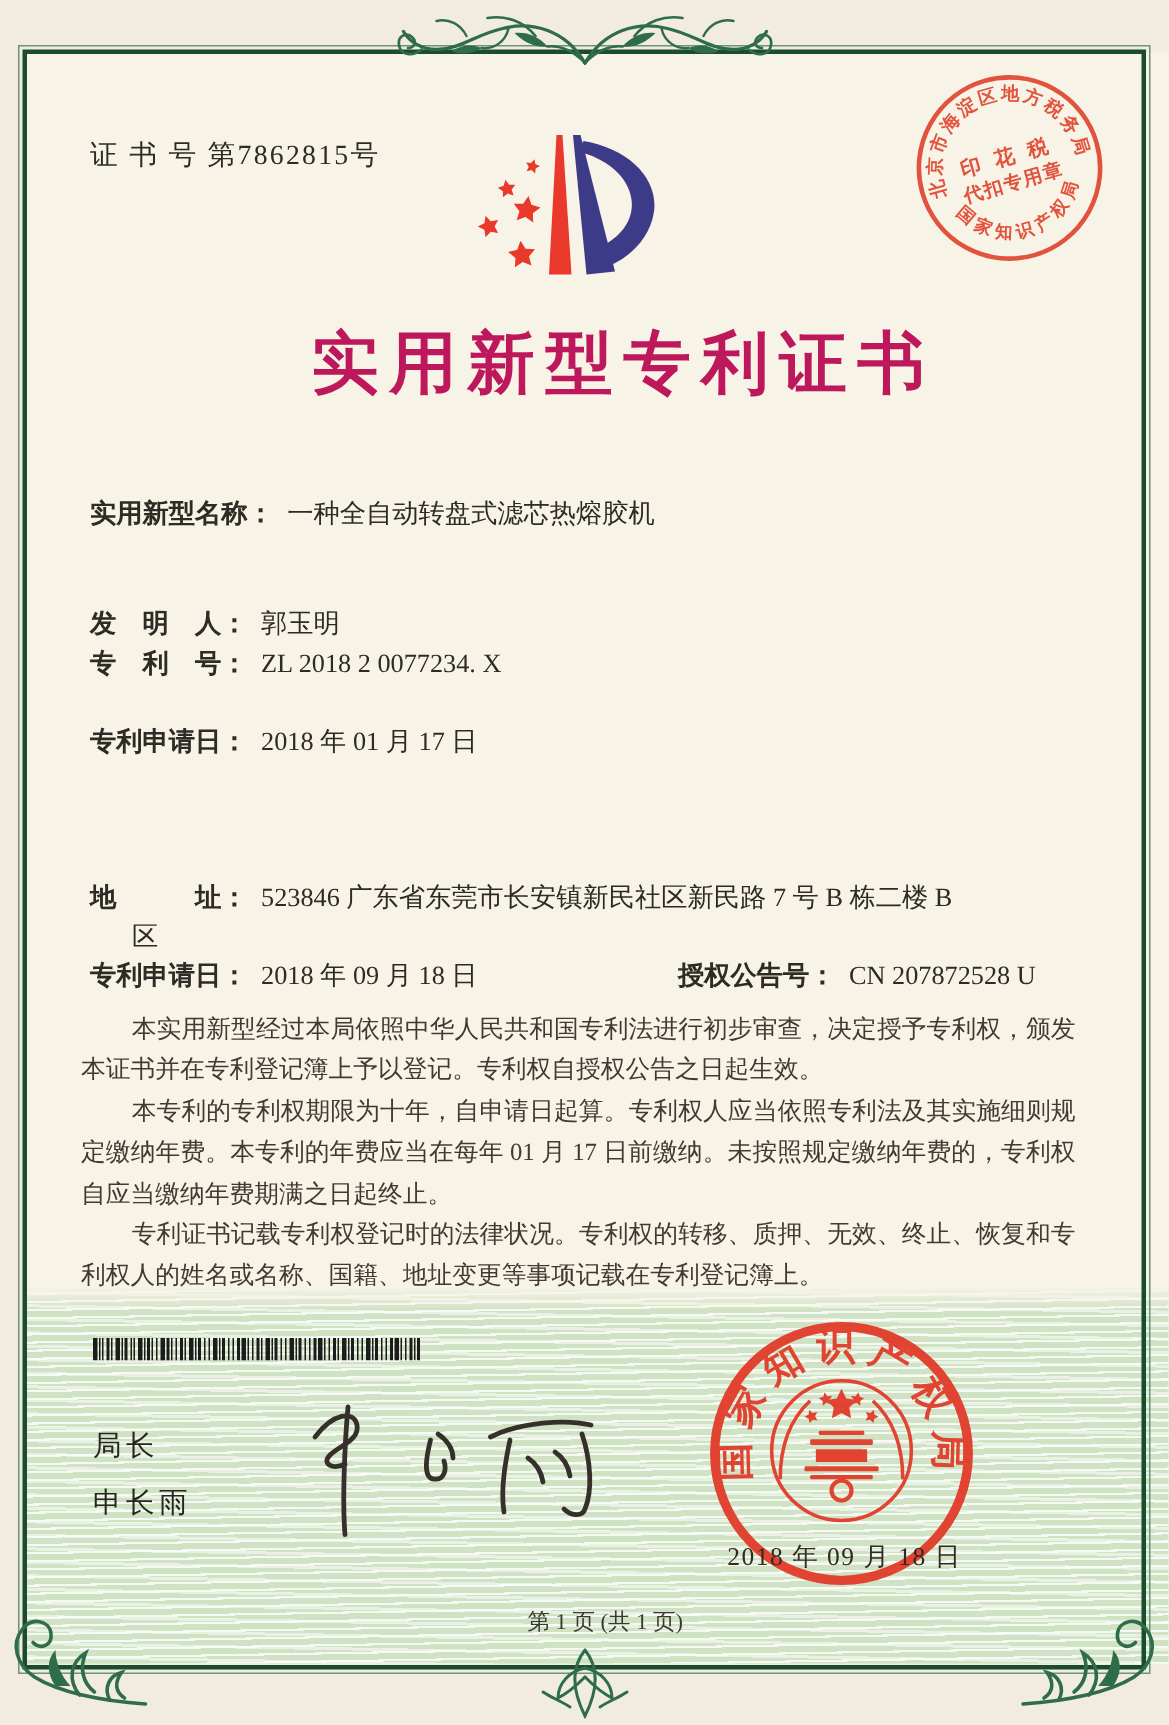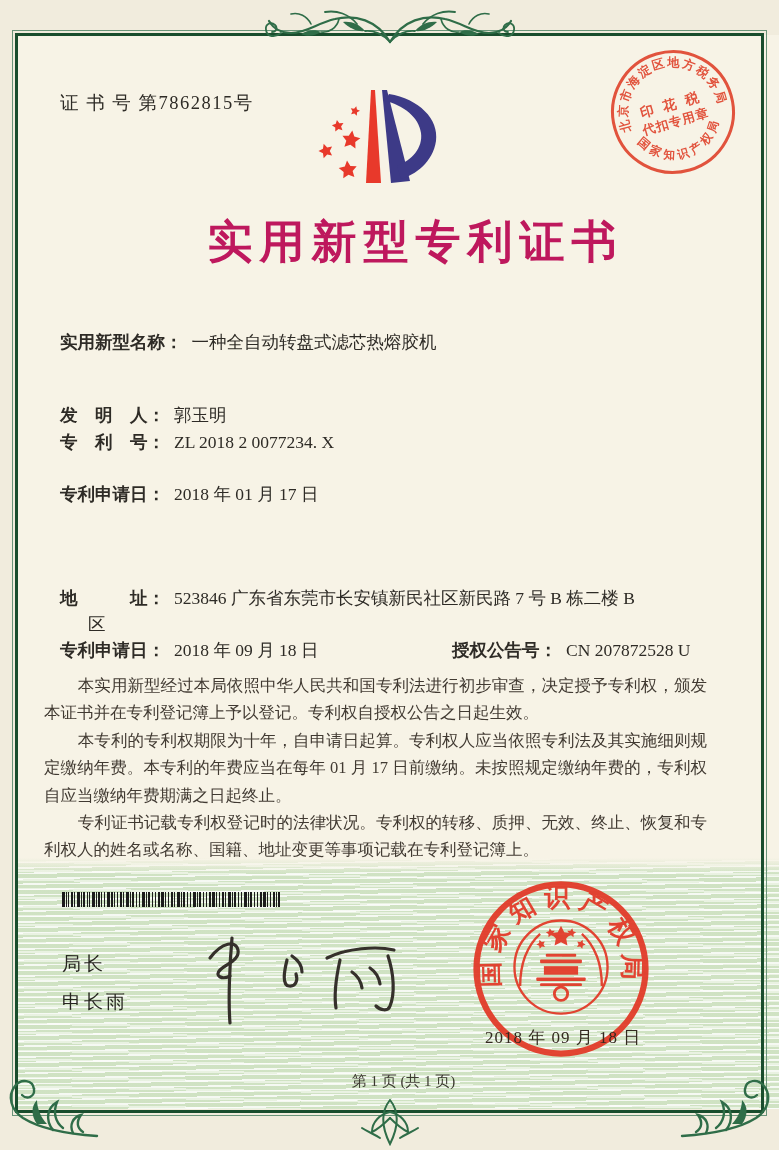--- a/index.html
+++ b/index.html
@@ -24,21 +24,21 @@
     background:linear-gradient(#f7f3e6,rgba(247,243,230,0));}
   .abs{position:absolute;}
   .certno{left:60px;top:90px;font-size:18.5px;letter-spacing:1.5px;}
   .title{left:0;right:0;top:212px;text-align:center;font-size:45px;font-weight:700;
     letter-spacing:7px;color:#be185d;margin-left:24px;}
   .row{left:60px;font-size:17.5px;white-space:nowrap;}
   .row .lbl{color:#2e2b26;font-weight:bold;}
   .row .val{margin-left:9px;color:#2e2b26;}
   .addr2{left:88px;top:612px;font-size:17.5px;}
   .grant2{position:absolute;left:392px;top:0;}
-  .bodytext{left:44px;top:672px;width:663px;font-size:16.5px;line-height:27.4px;
+  .bodytext{left:54px;top:672px;width:663px;font-size:16.5px;line-height:27.4px;
     text-align:justify;color:#413a32;}
   .bodytext p{margin:0;text-indent:2.05em;}
   .director{left:62px;font-family:"Liberation Sans","DejaVu Sans",sans-serif;
     font-size:19px;letter-spacing:3px;color:#26251f;font-weight:500;}
   .sealdate{left:468px;top:1026px;width:190px;text-align:center;font-size:17px;
     letter-spacing:1px;color:#33291f;}
   .footer{left:0;right:0;top:1072px;text-align:center;font-size:15px;color:#3b382f;}
   .stampbox{left:607px;top:46px;width:132px;height:132px;transform:rotate(-16deg);opacity:.92;}
   .sealbox{left:466px;top:874px;width:190px;height:190px;opacity:.94;}
   svg{display:block;}

